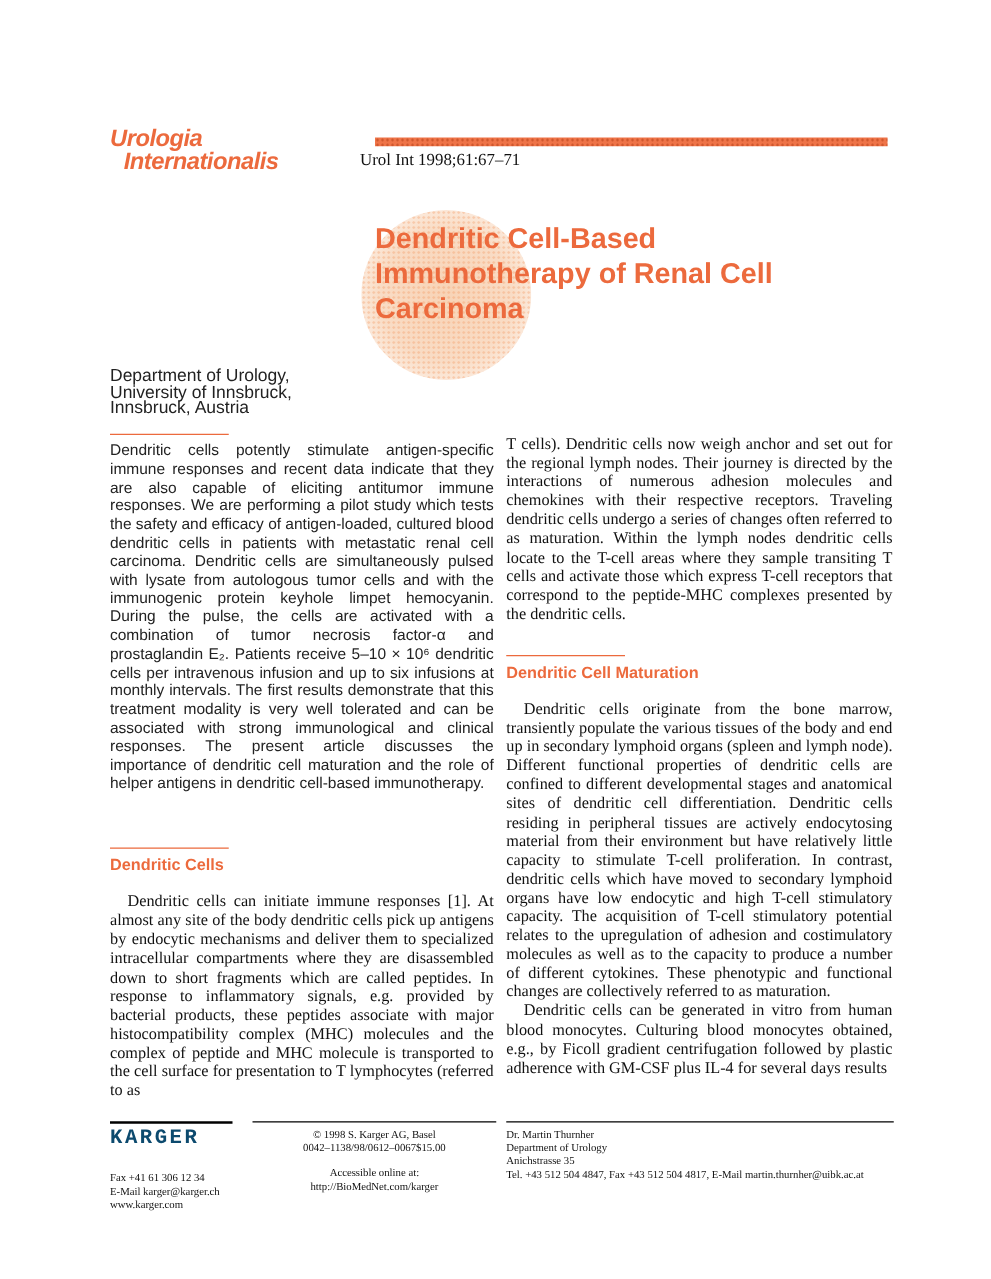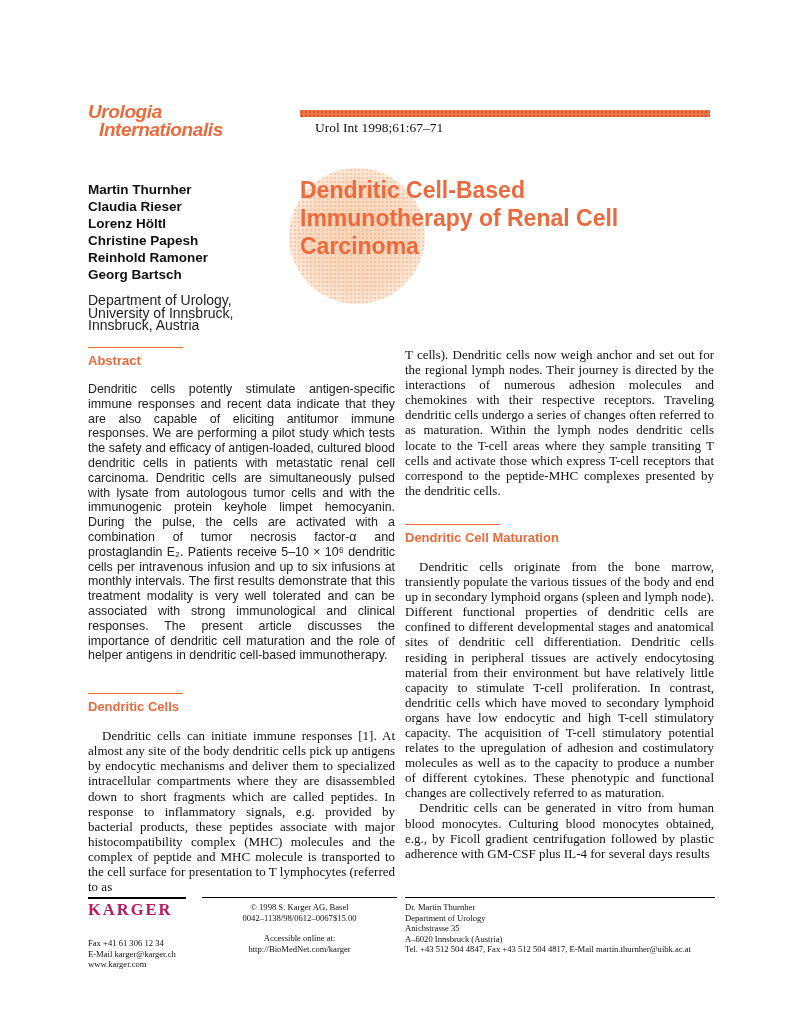--- a/index.html
+++ b/index.html
@@ -9,21 +9,21 @@
   }
   .halftone {
     background-color:#EF7448;
     background-image: radial-gradient(circle, rgba(170,55,15,0.45) 0.9px, rgba(0,0,0,0) 1.2px);
     background-size:4px 4px;
   }
   
   .logo { position:absolute; left:88px; top:103px; color:#EC6A3D; font-style:italic; font-weight:bold; font-size:19px; line-height:18px; letter-spacing:-0.4px; }
   .logo .l2 { padding-left:11px; }
   .top-bar { position:absolute; left:300px; top:110px; width:410px; height:7px; }
-  .citation { position:absolute; left:315px; top:120px; font-family:"Liberation Serif","DejaVu Serif",serif; font-size:13.5px; color:#111; }
+  .citation { position:absolute; left:288px; top:120px; font-family:"Liberation Serif","DejaVu Serif",serif; font-size:13.5px; color:#111; }
   .review-tab { position:absolute; left:723px; top:110px; width:46px; height:237px; }
   .review-label { position:absolute; top:7px; left:50%; writing-mode:vertical-rl; transform:translateX(-50%) rotate(180deg); font-size:13.5px; font-weight:bold; color:#111; letter-spacing:0.2px; }
   
   .authors { position:absolute; left:88px; top:181px; font-size:13.5px; font-weight:bold; line-height:17px; color:#111; }
   .affiliation { position:absolute; left:88px; top:294px; font-size:14px; line-height:12.5px; color:#222; }
   
   .title-circle { position:absolute; left:289px; top:168px; width:136px; height:136px; border-radius:50%;
     background-image: radial-gradient(circle, rgba(243,150,95,0.35) 0.9px, rgba(0,0,0,0) 1.2px),
                       radial-gradient(circle, #F8D3B6 0%, #F9DCC5 55%, #FEF5EE 88%, rgba(255,255,255,0) 100%);
     background-size:4px 4px, 100% 100%;
@@ -31,26 +31,26 @@
   .title { position:absolute; left:300px; top:176px; width:400px; font-size:23px; line-height:28px; font-weight:bold; color:#EC6A3D; }
   
   .col { position:absolute; top:347px; }
   .col-left  { left:88px;  width:307px; }
   .col-right { left:405px; width:309px; }
   .sec-rule { width:95px; border-top:1.5px solid #EC6A3D; margin:0 0 5px 0; }
   .sec-heading { color:#EC6A3D; font-weight:bold; font-size:13px; margin:0 0 14px 0; }
   .abstract-text { font-size:12.4px; line-height:14.8px; text-align:justify; color:#222; }
   .serif-p { font-family:"Liberation Serif","DejaVu Serif",serif; font-size:13px; line-height:15.1px; text-align:justify; color:#111; margin:0; }
   .indent { text-indent:14px; }
-  .sect2 { margin-top:30px; }
+  .sect2 { margin-top:44px; }
   .sect-mat { margin-top:26px; }
   
   .footer-left { position:absolute; left:88px; top:897px; width:100px; }
   .karger-rule { border-top:2px solid #000; width:98px; margin-bottom:1px; }
-  .karger-logo { font-size:16.5px; font-weight:bold; letter-spacing:2px; color:#be185d; font-family:Liberation Serif, serif; }
+  .karger-logo { font-size:16.5px; font-weight:bold; letter-spacing:2px; color:#0c4a6e; font-family:Liberation Mono, monospace; }
   .tiny { font-family:"Liberation Serif","DejaVu Serif",serif; font-size:8.6px; line-height:10.6px; color:#111; }
   .footer-left .tiny { margin-top:18px; }
   .footer-mid { position:absolute; left:202px; top:897px; width:195px;text-align:center; }
   .footer-right { position:absolute; left:405px; top:897px; width:310px; }
   .thin-rule { border-top:1px solid #000; margin-bottom:4px; }
   .gap { height:10px; }
 </style>
 </head>
 <body>
 
@@ -61,45 +61,36 @@
     <div class="l2">Internationalis</div>
   </div>
 
   <div class="top-bar halftone"></div>
   <div class="citation">Urol Int 1998;61:67–71</div>
 
   <div class="review-tab halftone">
     <span class="review-label">Review</span>
   </div>
 
-  <div class="authors">
-    <div>Martin Thurnher</div>
-    <div>Claudia Rieser</div>
-    <div>Lorenz Höltl</div>
-    <div>Christine Papesh</div>
-    <div>Reinhold Ramoner</div>
-    <div>Georg Bartsch</div>
-  </div>
 
   <div class="affiliation">
     <div>Department of Urology,</div>
     <div>University of Innsbruck,</div>
     <div>Innsbruck, Austria</div>
   </div>
 
   <div class="title-circle"></div>
   <div class="title">
     <div>Dendritic Cell-Based</div>
     <div>Immunotherapy of Renal Cell</div>
     <div>Carcinoma</div>
   </div>
 
   <div class="col col-left">
     <div class="sec-rule"></div>
-    <div class="sec-heading">Abstract</div>
     <div class="abstract-text">Dendritic cells potently stimulate antigen-specific immune responses and recent data indicate that they are also capable of eliciting antitumor immune responses. We are performing a pilot study which tests the safety and efficacy of antigen-loaded, cultured blood dendritic cells in patients with metastatic renal cell carcinoma. Dendritic cells are simultaneously pulsed with lysate from autologous tumor cells and with the immunogenic protein keyhole limpet hemocyanin. During the pulse, the cells are activated with a combination of tumor necrosis factor-α and prostaglandin E₂. Patients receive 5–10 × 10⁶ dendritic cells per intravenous infusion and up to six infusions at monthly intervals. The first results demonstrate that this treatment modality is very well tolerated and can be associated with strong immunological and clinical responses. The present article discusses the importance of dendritic cell maturation and the role of helper antigens in dendritic cell-based immunotherapy.</div>
 
     <div class="sect2">
       <div class="sec-rule"></div>
       <div class="sec-heading">Dendritic Cells</div>
       <p class="serif-p indent">Dendritic cells can initiate immune responses [1]. At almost any site of the body dendritic cells pick up antigens by endocytic mechanisms and deliver them to specialized intracellular compartments where they are disassembled down to short fragments which are called peptides. In response to inflammatory signals, e.g. provided by bacterial products, these peptides associate with major histocompatibility complex (MHC) molecules and the complex of peptide and MHC molecule is transported to the cell surface for presentation to T lymphocytes (referred to as</p>
     </div>
   </div>
 
   <div class="col col-right">
@@ -133,18 +124,17 @@
       <div>http://BioMedNet.com/karger</div>
     </div>
   </div>
 
   <div class="footer-right">
     <div class="thin-rule"></div>
     <div class="tiny">
       <div>Dr. Martin Thurnher</div>
       <div>Department of Urology</div>
       <div>Anichstrasse 35</div>
-      <div>A–6020 Innsbruck (Austria)</div>
       <div>Tel. +43 512 504 4847, Fax +43 512 504 4817, E-Mail martin.thurnher@uibk.ac.at</div>
     </div>
   </div>
 
 </div>
 
 </body></html>

